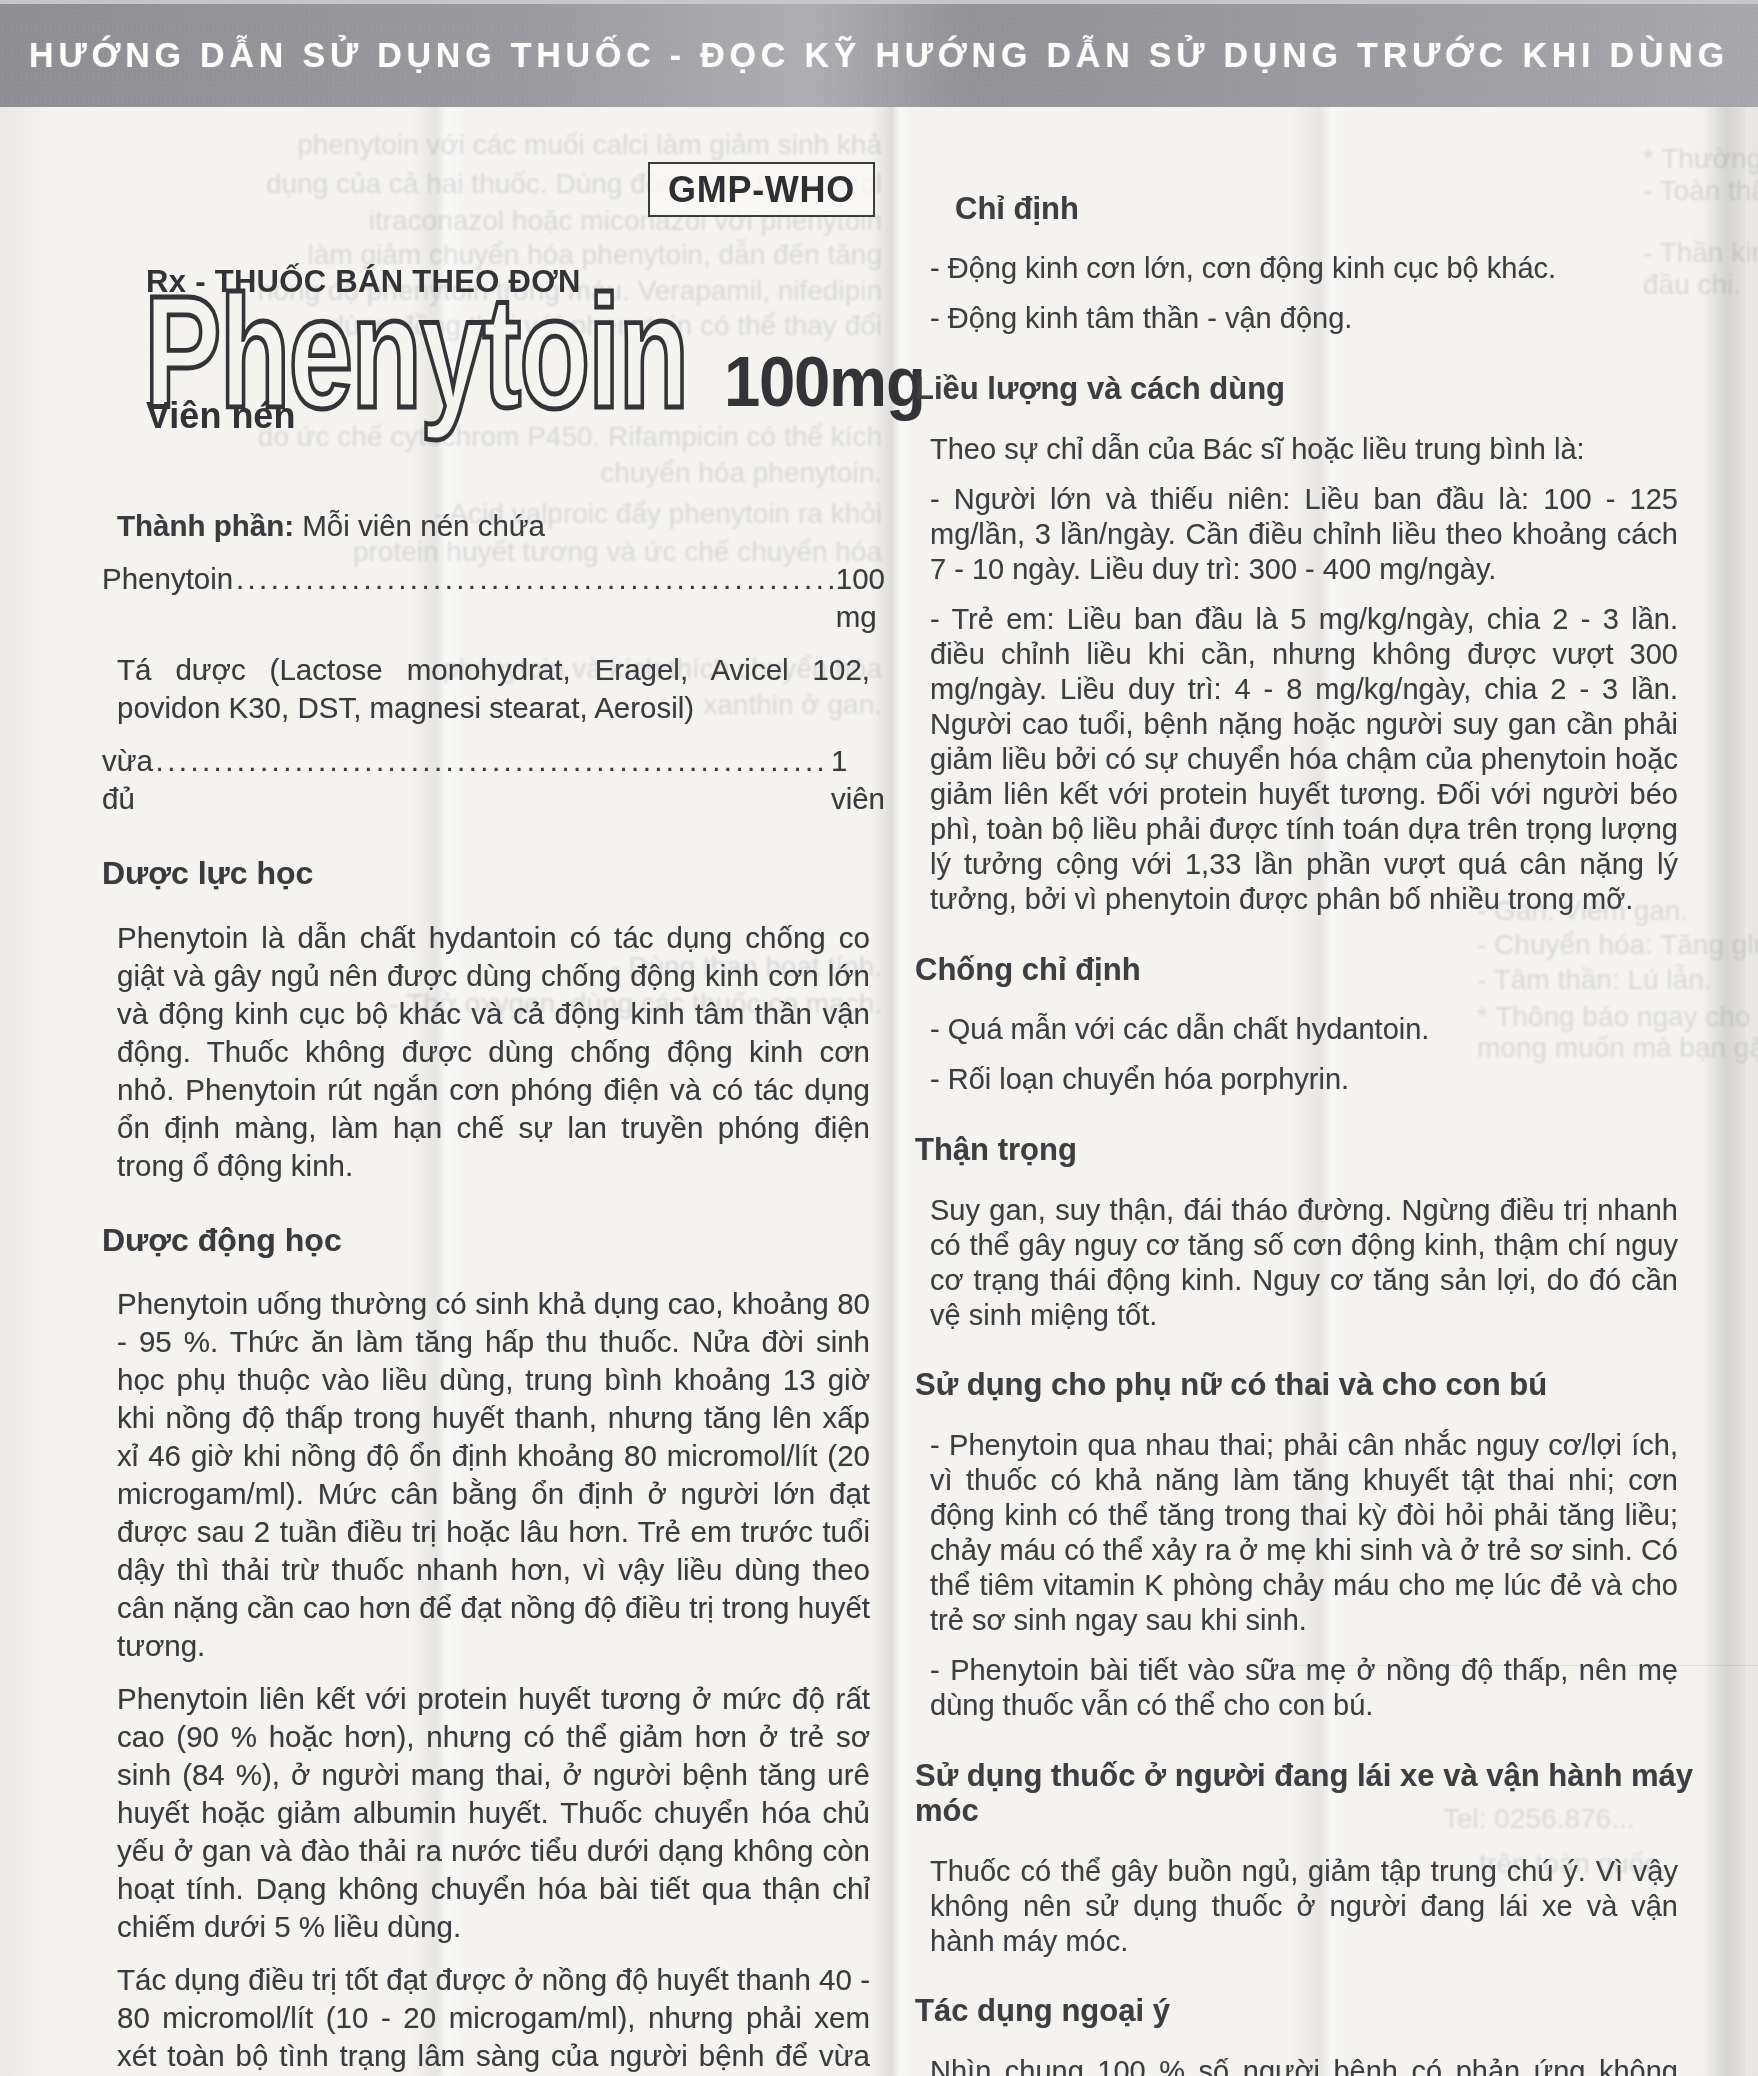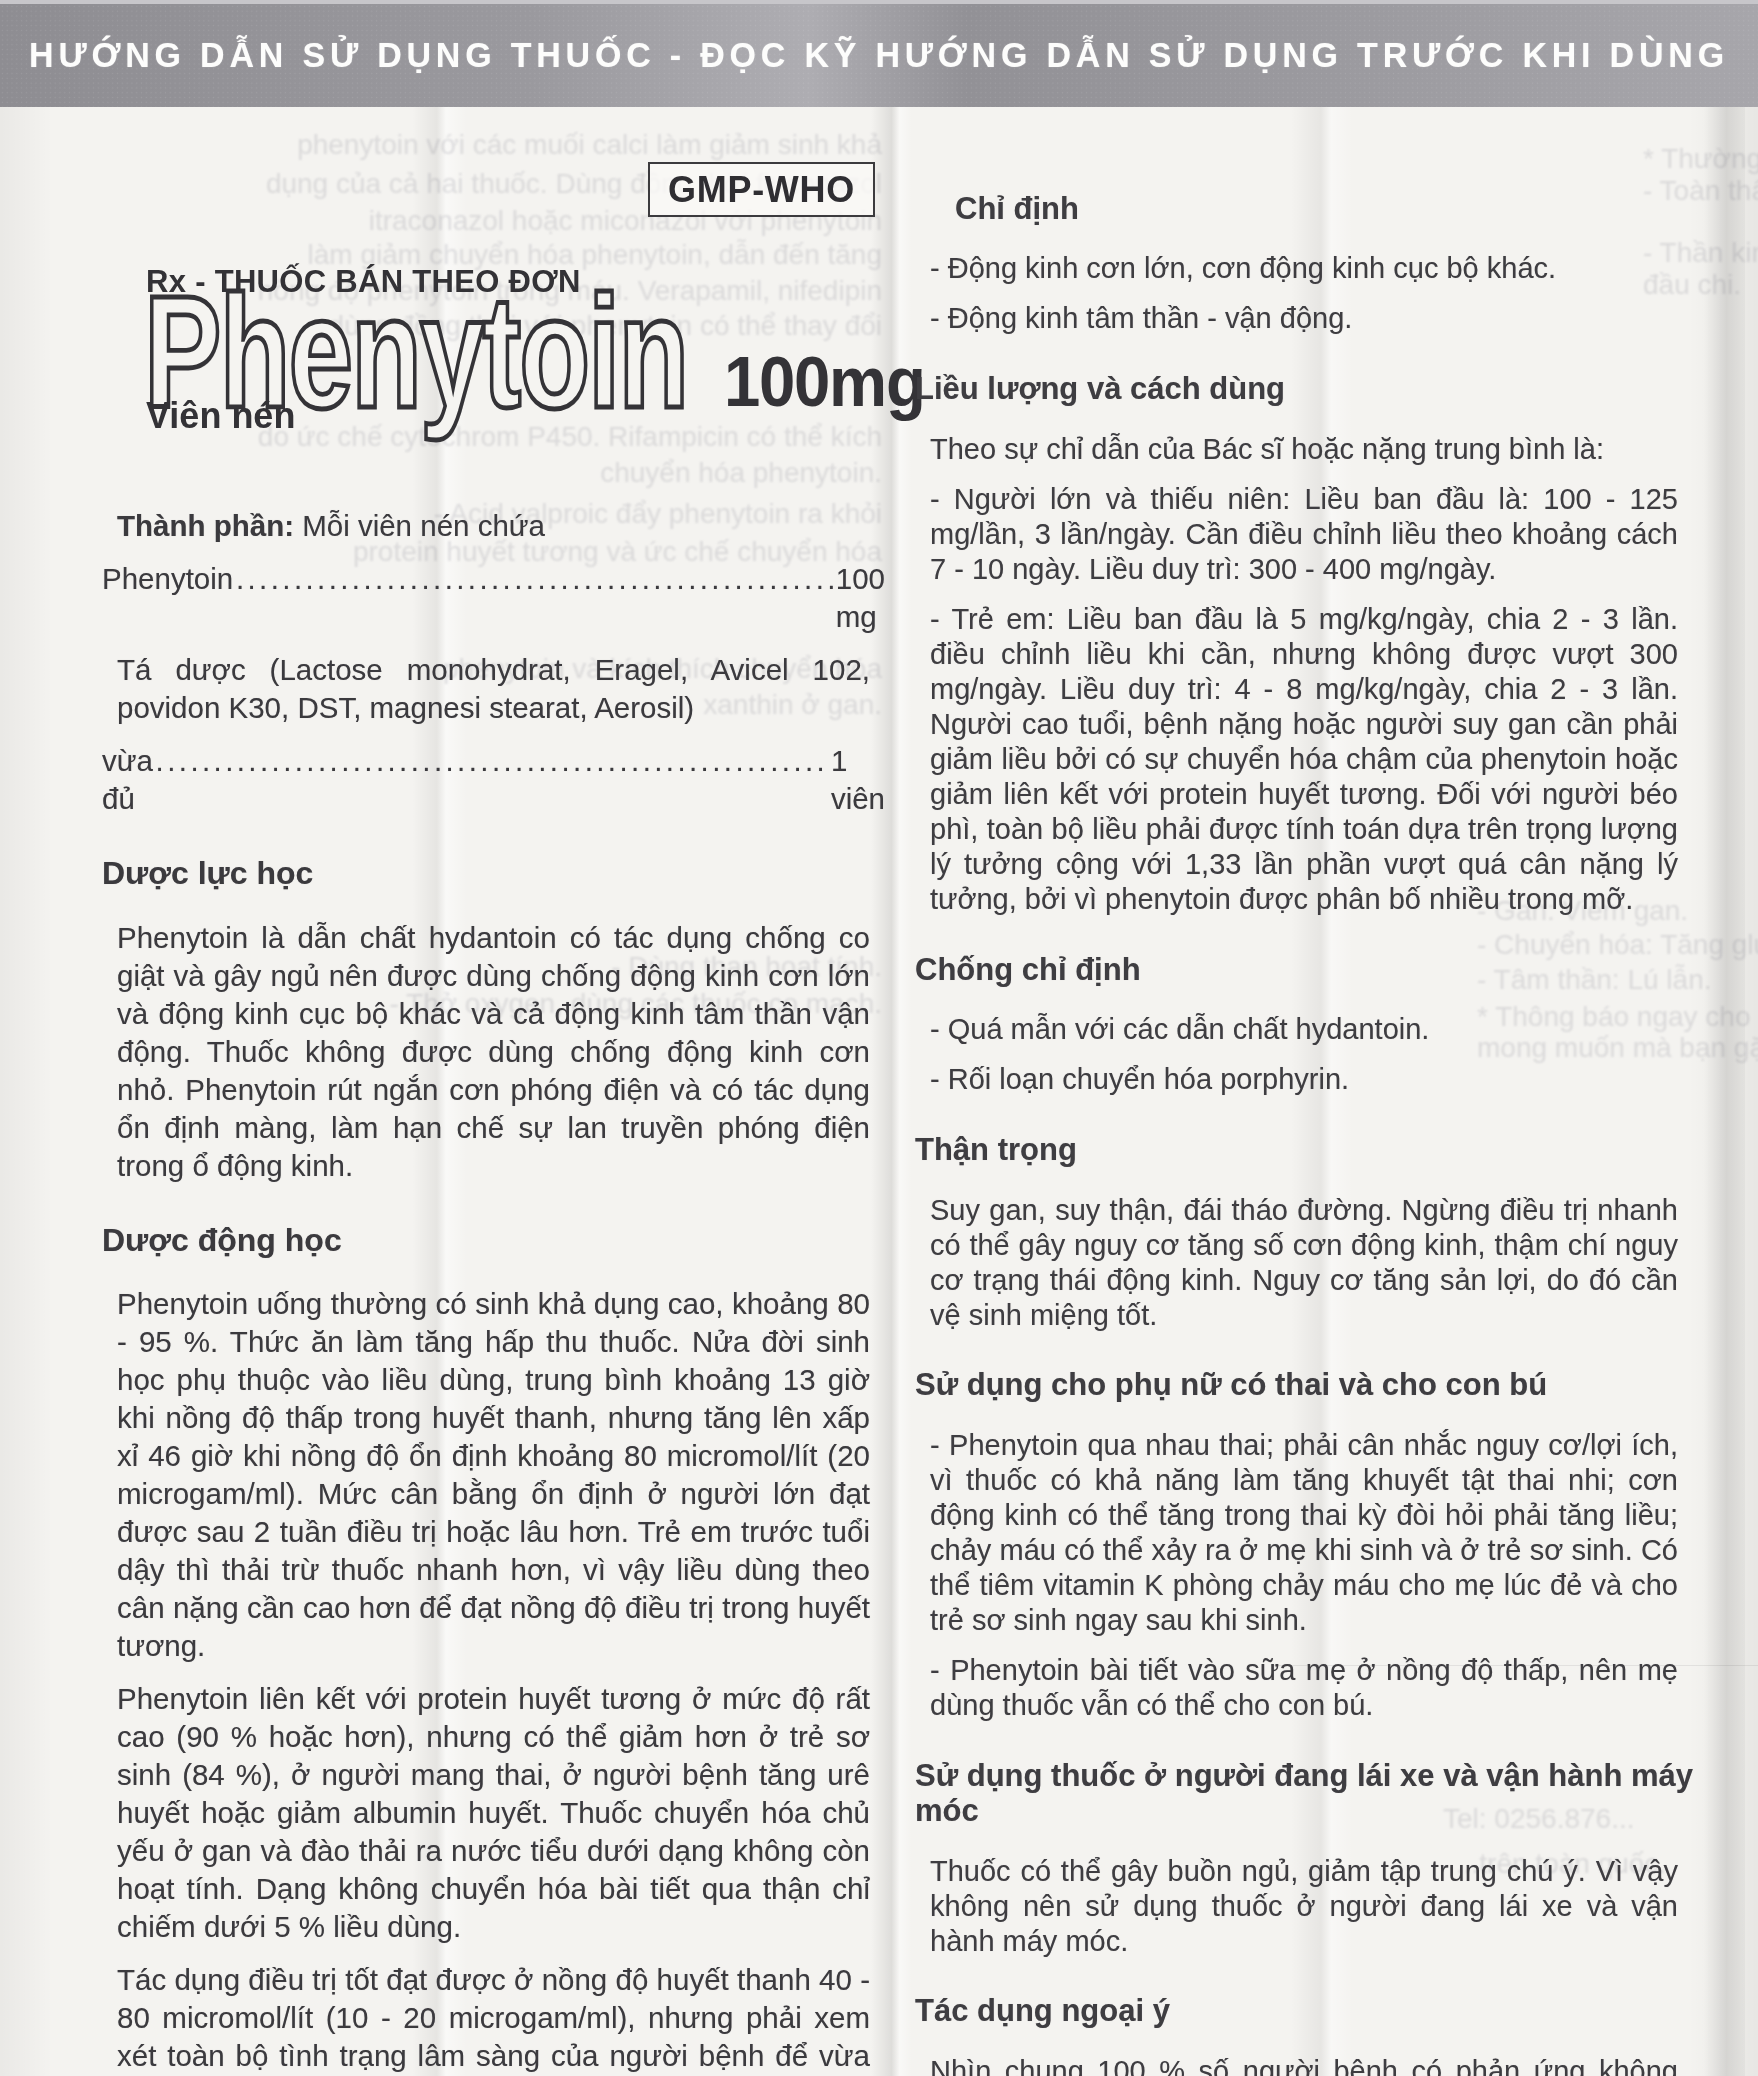--- a/index.html
+++ b/index.html
@@ -164,21 +164,21 @@
   </div>
 
   <div class="colR">
     <div class="sec">
       <h2 class="h">Chỉ định</h2>
       <p>- Động kinh cơn lớn, cơn động kinh cục bộ khác.</p>
       <p>- Động kinh tâm thần - vận động.</p>
     </div>
     <div class="sec">
       <h2 class="h">Liều lượng và cách dùng</h2>
-      <p>Theo sự chỉ dẫn của Bác sĩ hoặc nặng trung bình là:</p>
+      <p>Theo sự chỉ dẫn của Bác sĩ hoặc liều trung bình là:</p>
       <p>- Người lớn và thiếu niên: Liều ban đầu là: 100 - 125 mg/lần, 3 lần/ngày. Cần điều chỉnh liều theo khoảng cách 7 - 10 ngày. Liều duy trì: 300 - 400 mg/ngày.</p>
       <p>- Trẻ em: Liều ban đầu là 5 mg/kg/ngày, chia 2 - 3 lần. điều chỉnh liều khi cần, nhưng không được vượt 300 mg/ngày. Liều duy trì: 4 - 8 mg/kg/ngày, chia 2 - 3 lần. Người cao tuổi, bệnh nặng hoặc người suy gan cần phải giảm liều bởi có sự chuyển hóa chậm của phenytoin hoặc giảm liên kết với protein huyết tương. Đối với người béo phì, toàn bộ liều phải được tính toán dựa trên trọng lượng lý tưởng cộng với 1,33 lần phần vượt quá cân nặng lý tưởng, bởi vì phenytoin được phân bố nhiều trong mỡ.</p>
     </div>
     <div class="sec">
       <h2 class="h">Chống chỉ định</h2>
       <p>- Quá mẫn với các dẫn chất hydantoin.</p>
       <p>- Rối loạn chuyển hóa porphyrin.</p>
     </div>
     <div class="sec">
       <h2 class="h">Thận trọng</h2>

